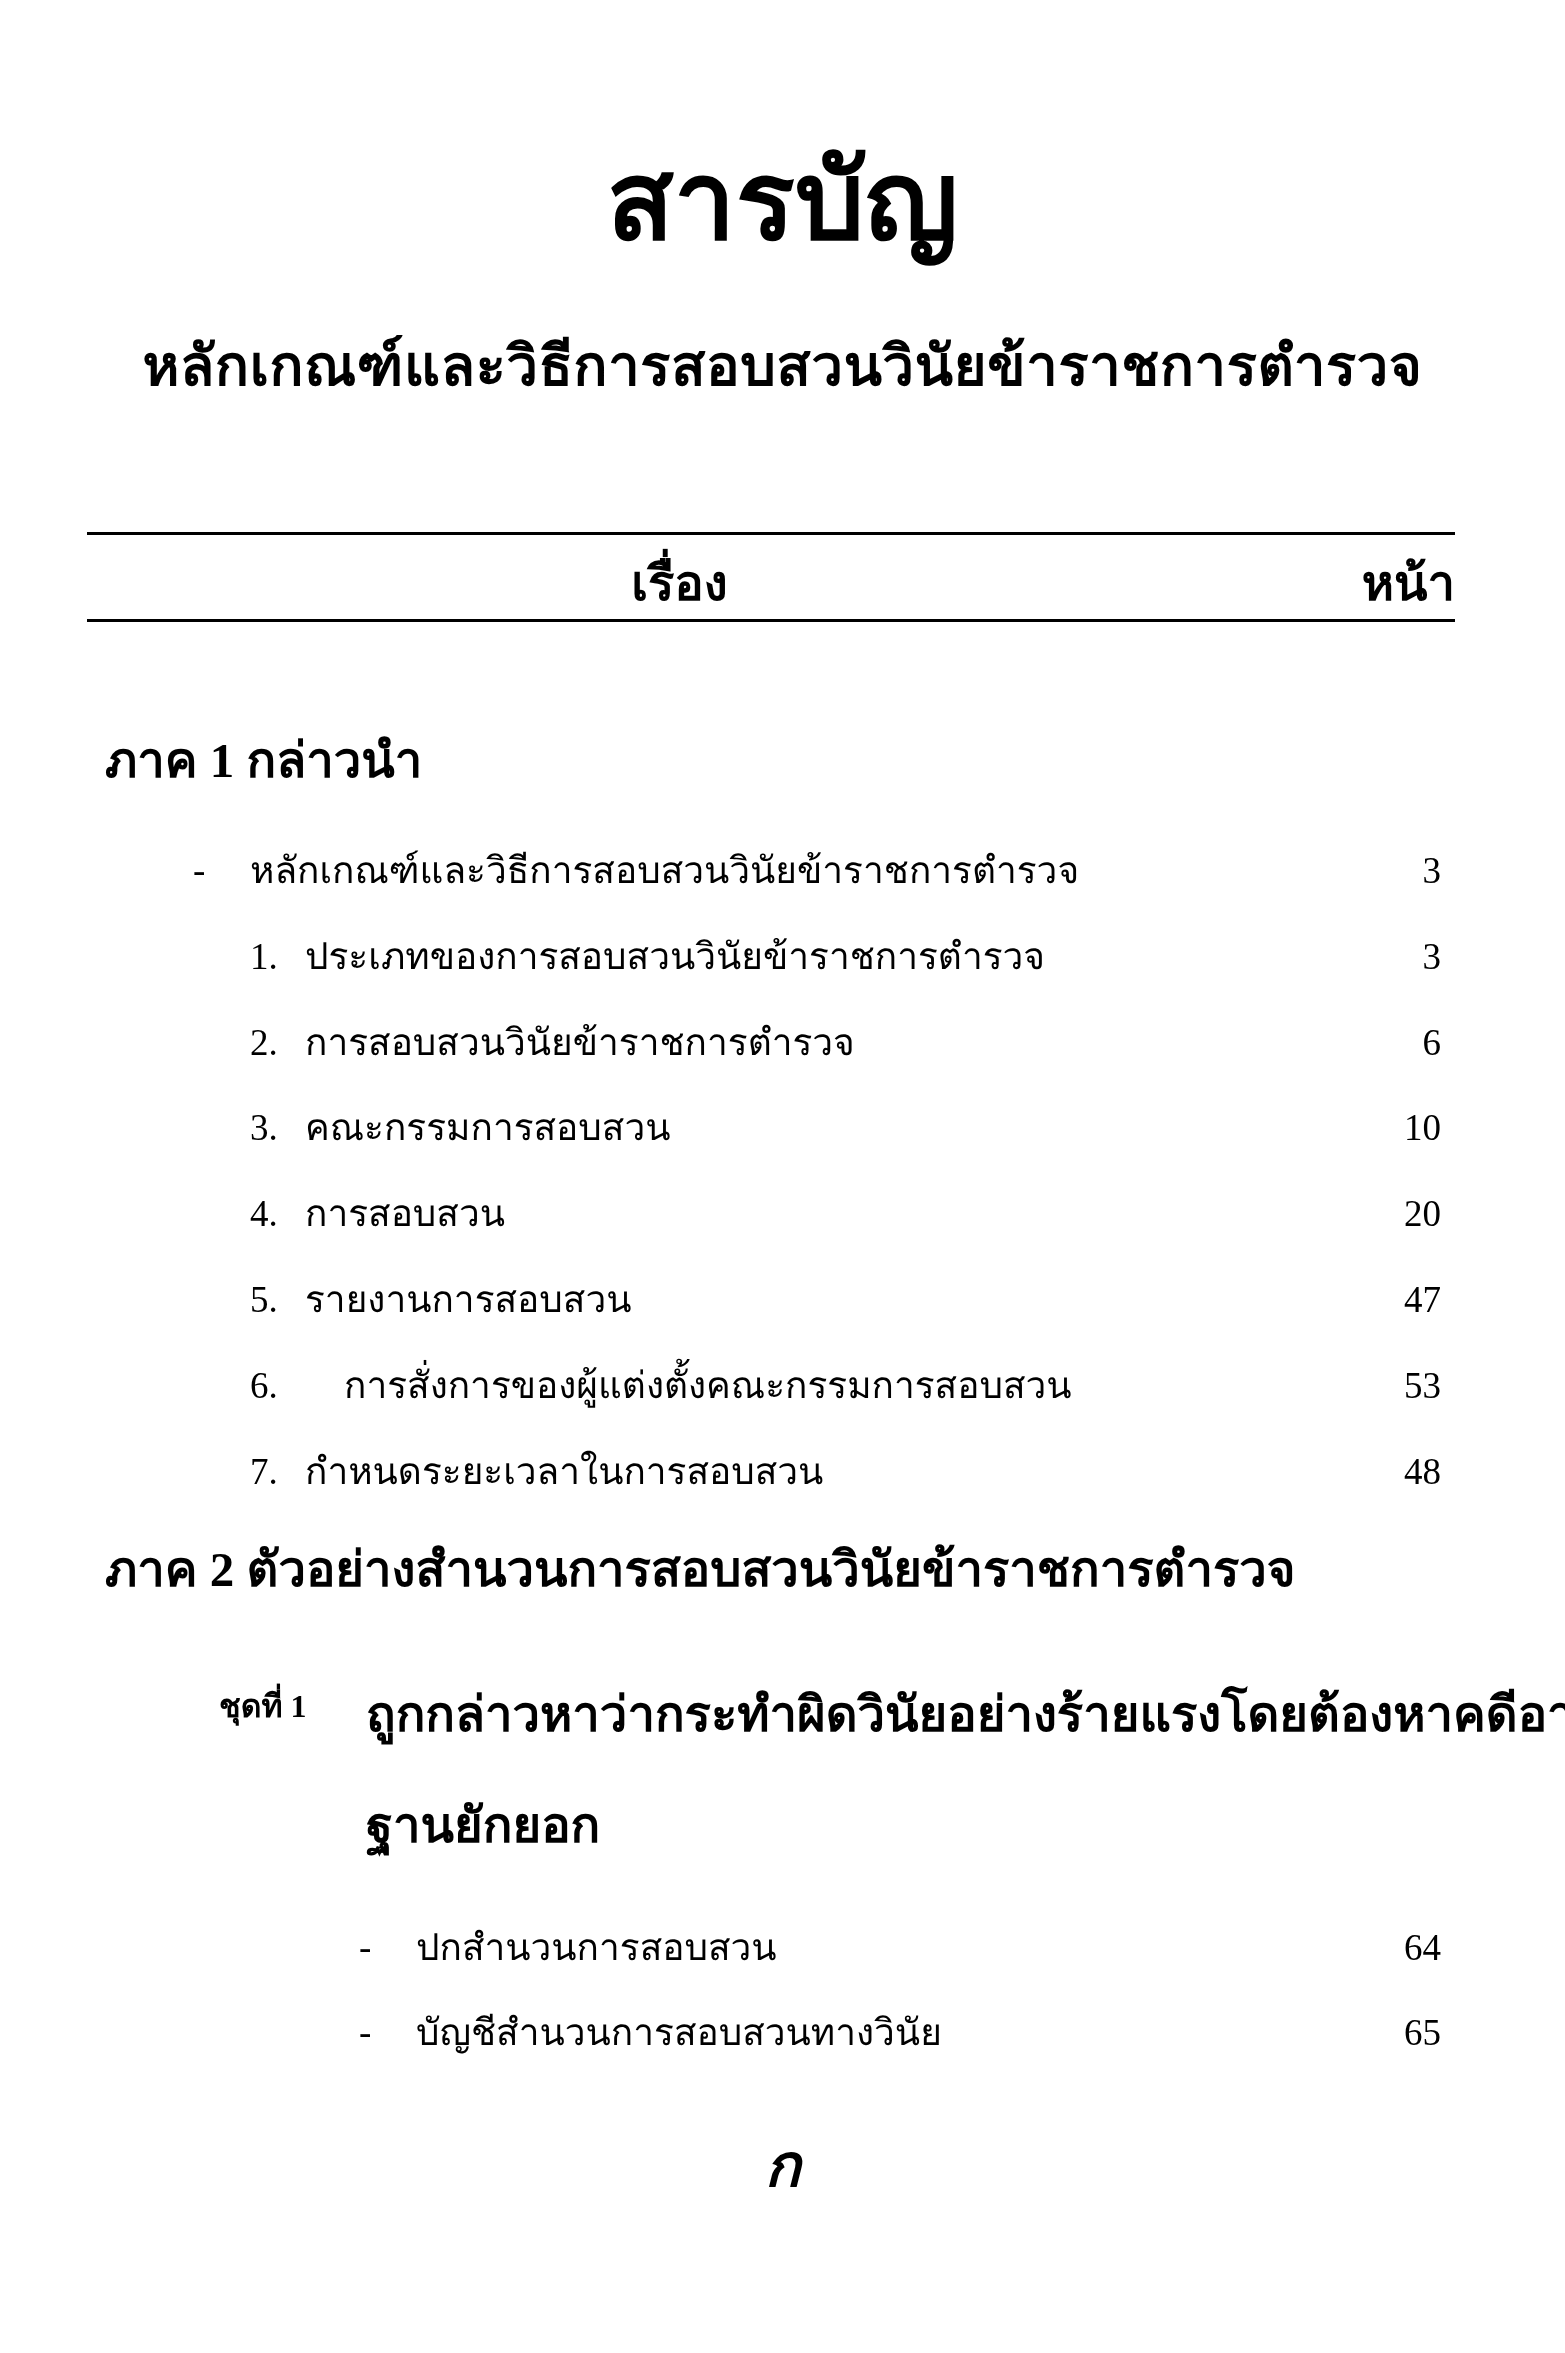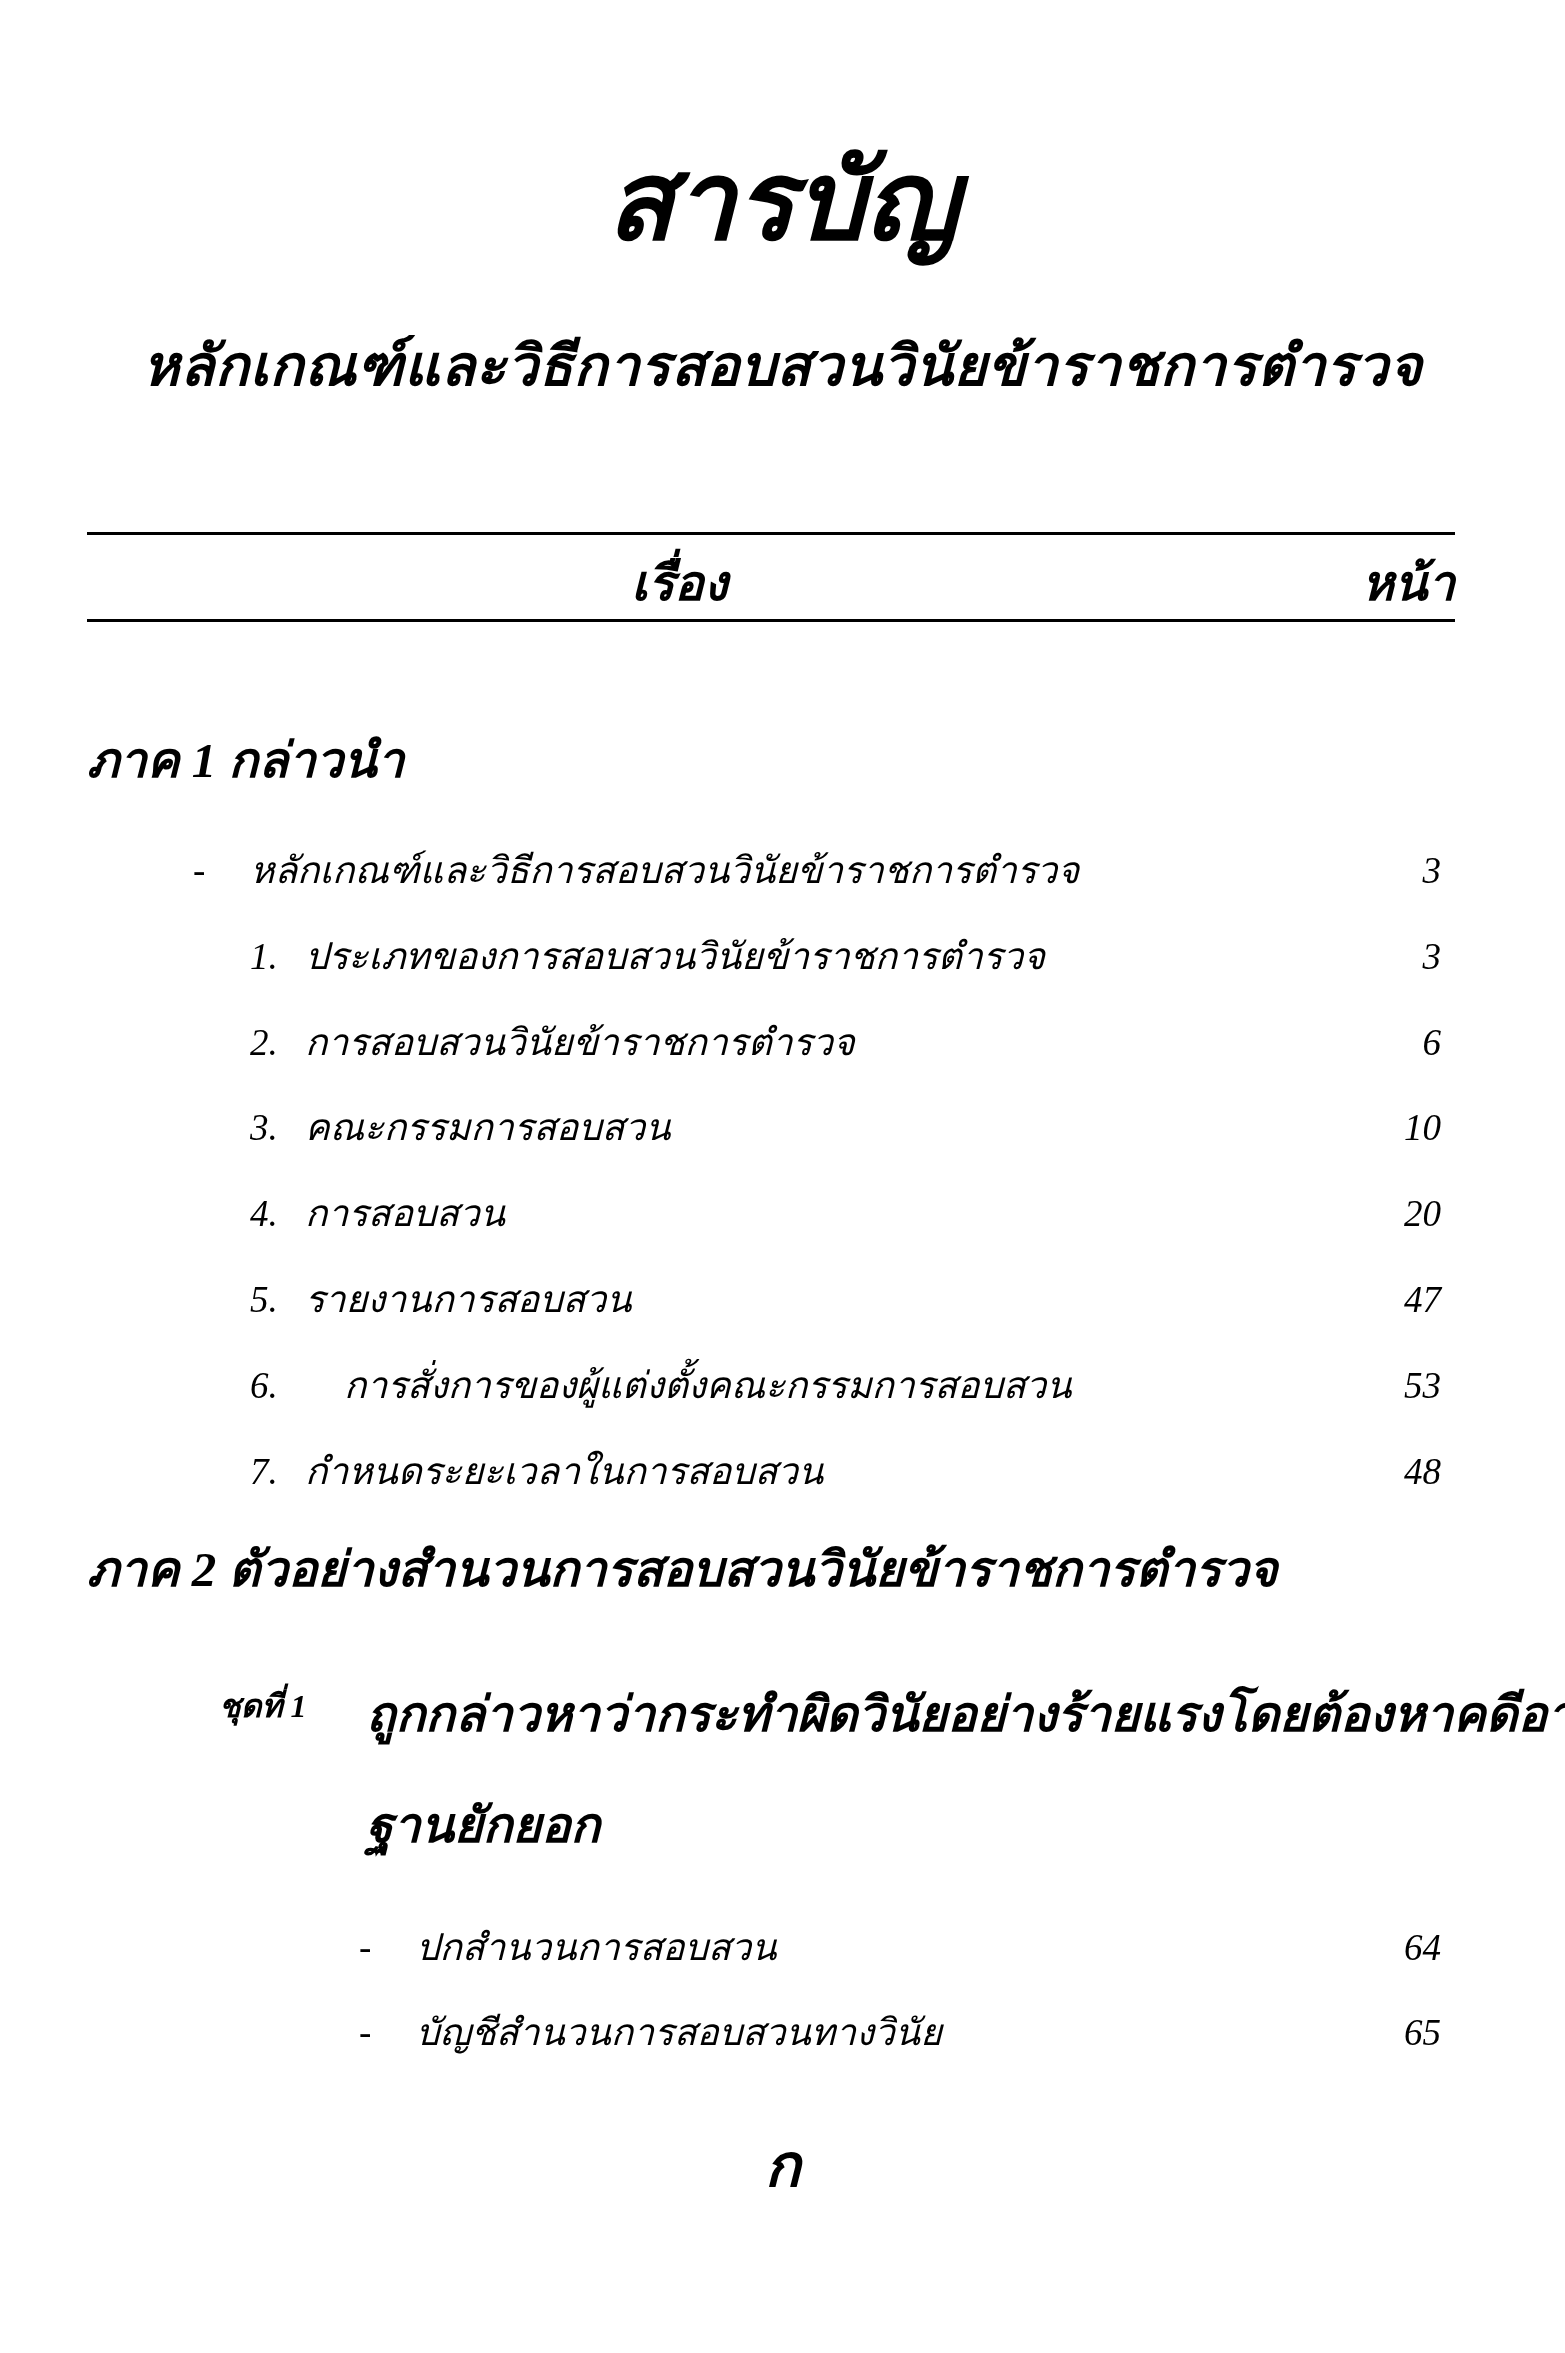--- a/index.html
+++ b/index.html
@@ -8,21 +8,21 @@
       background: #ffffff;
     }
     body {
       width: 1565px;
       height: 2354px;
       position: relative;
       overflow: hidden;
       color: #000000;
       font-family: "Liberation Serif", "DejaVu Serif", serif;
     }
-    .abs { position: absolute; white-space: nowrap; font-style: italic; }
+    .abs { position: absolute; white-space: nowrap; }
 
     .title {
       left: 0; width: 1565px; top: 147px;
       text-align: center;
       font-size: 110px;
       font-weight: bold;
       line-height: 1;
     }
     .subtitle {
       left: 0; width: 1565px; top: 338px;
@@ -46,21 +46,21 @@
     .col-head {
       top: 559px;
       font-size: 49px;
       font-weight: bold;
       line-height: 1;
     }
     .col-head.subject { left: 0; width: 1359px; text-align: center; }
     .col-head.page { right: 110px; }
 
     .section {
-      left: 87px;
+      left: 105px;
       font-size: 49px;
       font-weight: bold;
       line-height: 1;
     }
 
     .entry {
       font-size: 37px;
       line-height: 1;
     }
     .entry .marker {

